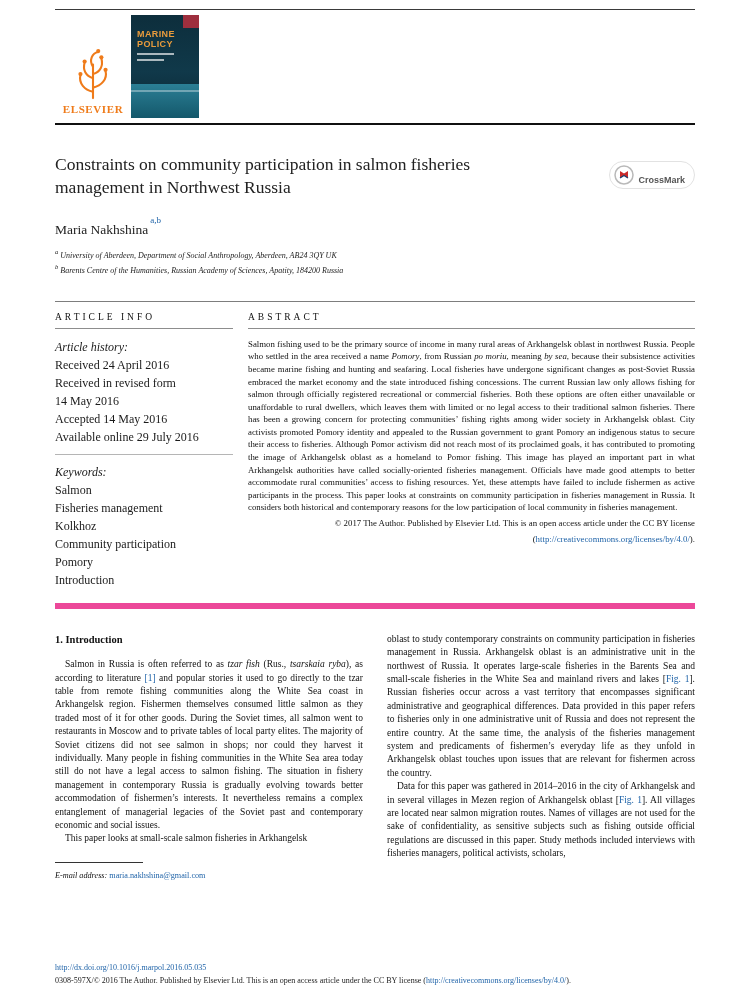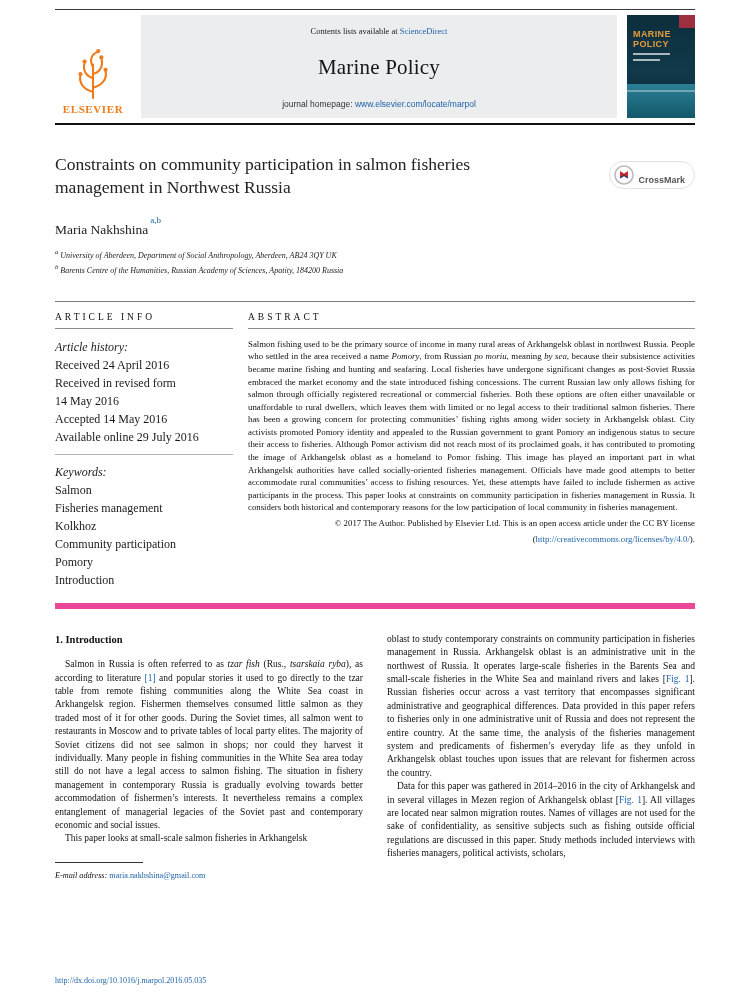--- a/index.html
+++ b/index.html
@@ -124,29 +124,20 @@
             <circle cx="10" cy="27" r="2"></circle>
             <circle cx="34" cy="23" r="2"></circle>
             <circle cx="14" cy="15" r="2"></circle>
             <circle cx="30" cy="11" r="2"></circle>
             <circle cx="27" cy="5" r="2"></circle>
           </g>
         </svg>
         <div class="elsevier-word">ELSEVIER</div>
       </div>
 
-      <div class="journal-panel">
-        <div class="contents-line">
-          <span>Contents lists available at </span><span class="sd">ScienceDirect</span>
-        </div>
-        <div class="journal-name">Marine Policy</div>
-        <div class="homepage-line">
-          <span>journal homepage: </span><span class="url">www.elsevier.com/locate/marpol</span>
-        </div>
-      </div>
 
       <div class="cover">
         <div class="cover-red-tab"></div>
         <div class="cover-title">
           <div>MARINE</div>
           <div>POLICY</div>
         </div>
         <div class="cover-bar"></div>
         <div class="cover-bar b2"></div>
         <div class="cover-sea"></div>
@@ -219,14 +210,17 @@
       <div class="col">
         <p><span>oblast to study contemporary constraints on community participation in fisheries management in Russia. Arkhangelsk oblast is an administrative unit in the northwest of Russia. It operates large-scale fisheries in the Barents Sea and small-scale fisheries in the White Sea and mainland rivers and lakes [</span><span class="lnk">Fig. 1</span><span>]. Russian fisheries occur across a vast territory that encompasses significant administrative and geographical differences. Data provided in this paper refers to fisheries only in one administrative unit of Russia and does not represent the entire country. At the same time, the analysis of the fisheries management system and predicaments of fishermen’s everyday life as they unfold in Arkhangelsk oblast touches upon issues that are relevant for fishermen across the country.</span></p>
         <p class="p-indent"><span>Data for this paper was gathered in 2014–2016 in the city of Arkhangelsk and in several villages in Mezen region of Arkhangelsk oblast [</span><span class="lnk">Fig. 1</span><span>]. All villages are located near salmon migration routes. Names of villages are not used for the sake of confidentiality, as sensitive subjects such as fishing outside official regulations are discussed in this paper. Study methods included interviews with fisheries managers, political activists, scholars,</span></p>
       </div>
     </div>
 
   </div>
 
   <div class="footer">
     <div class="lnk">http://dx.doi.org/10.1016/j.marpol.2016.05.035</div>
+    <div>
+      <span>0308-597X/© 2016 The Author. Published by Elsevier Ltd. This is an open access article under the CC BY license (</span><span class="lnk">http://creativecommons.org/licenses/by/4.0/</span><span>).</span>
+    </div>
   </div>
 </div>
 
 </body></html>

